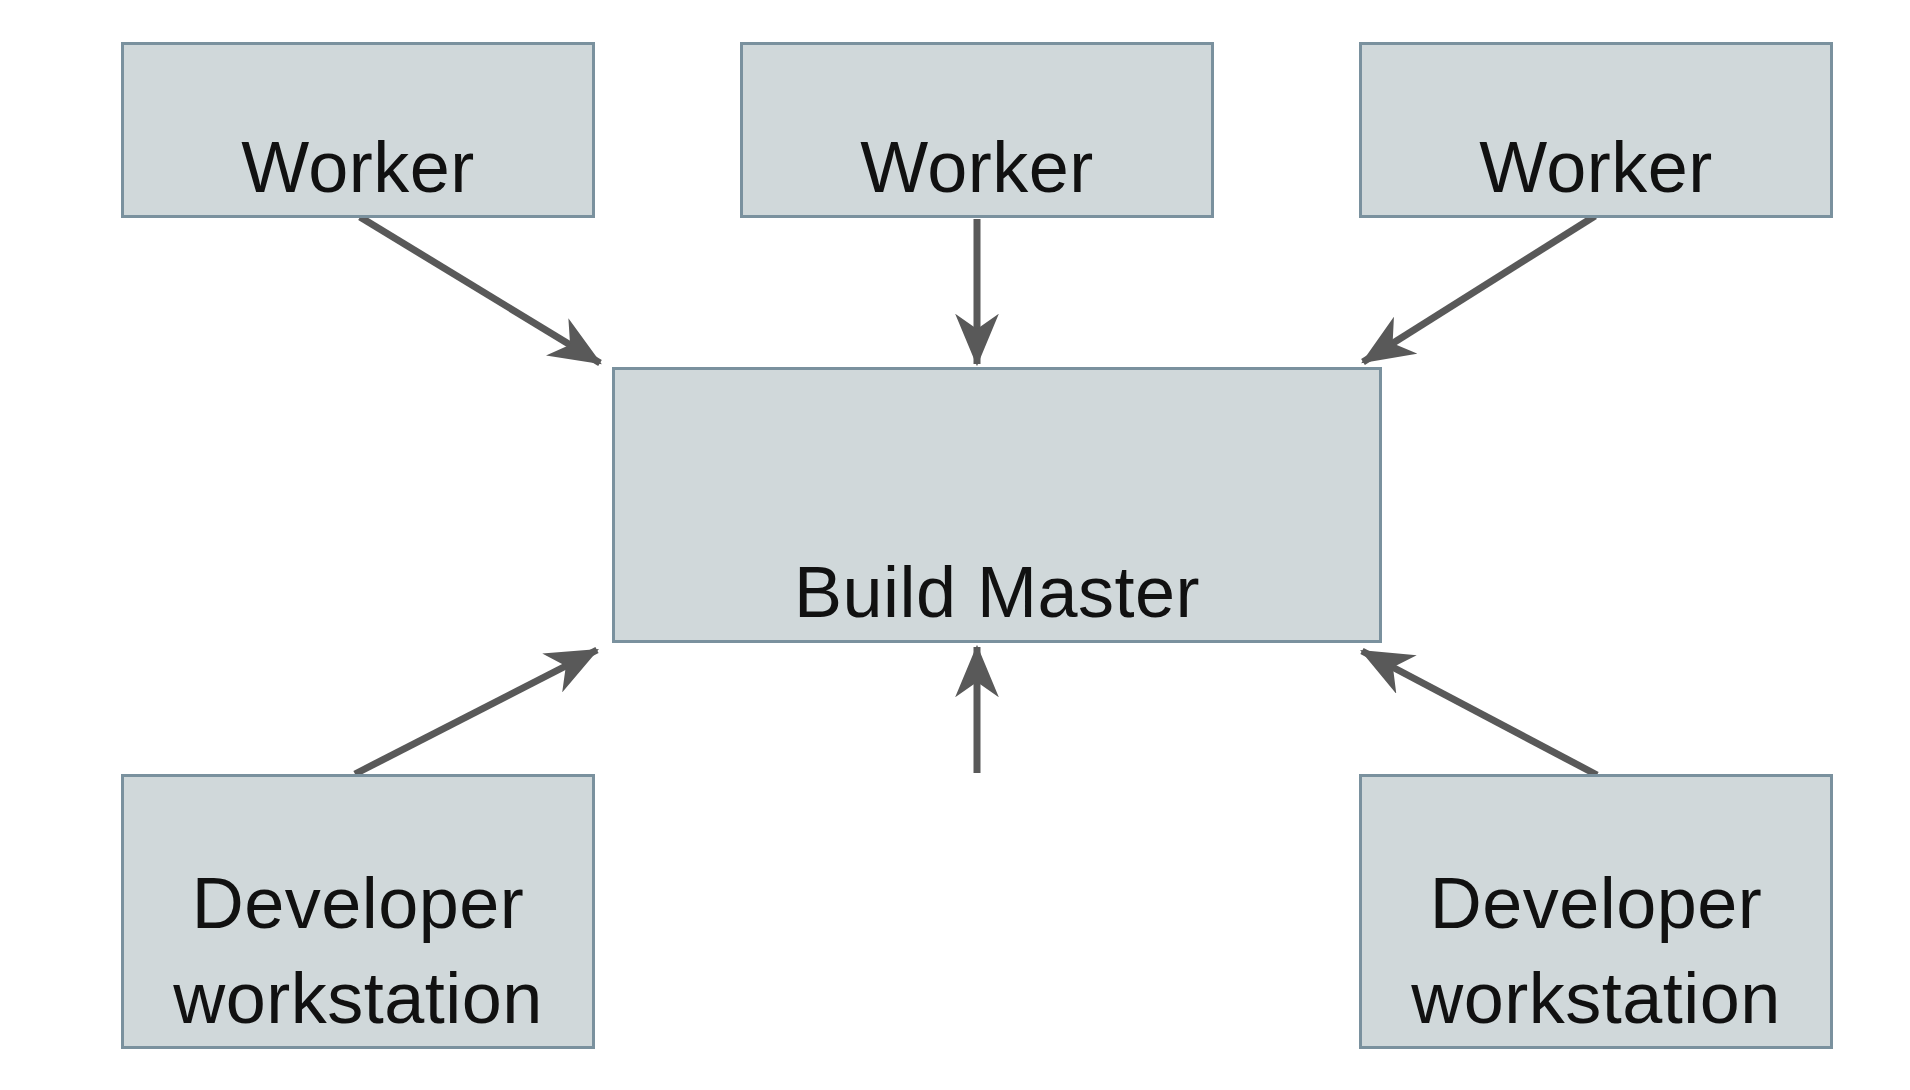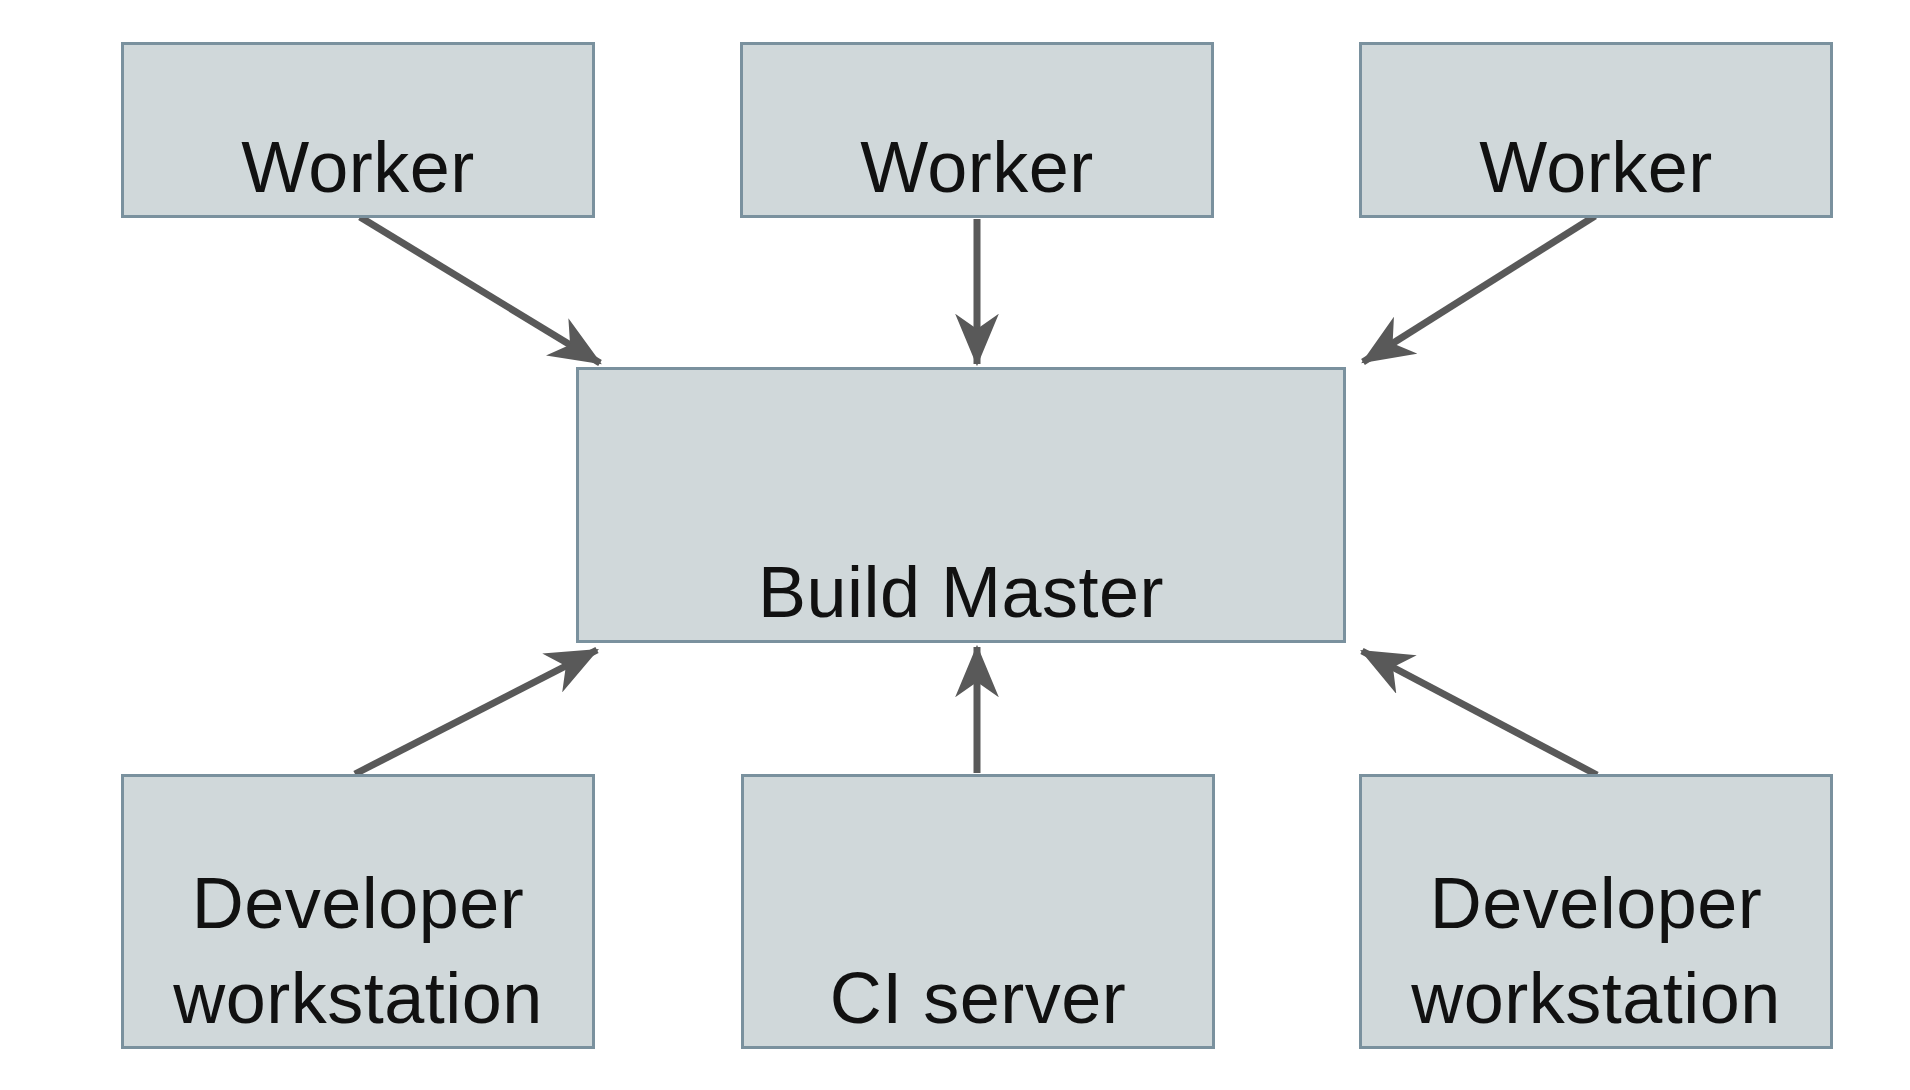--- a/index.html
+++ b/index.html
@@ -35,21 +35,21 @@
     color: #111111;
     font-size: 72px;
     line-height: 1.32;
     letter-spacing: 0.5px;
   }
   
   .node.worker-1 { left: 121px; top: 42px;  width: 474px; height: 176px; }
   .node.worker-2 { left: 740px; top: 42px;  width: 474px; height: 176px; }
   .node.worker-3 { left: 1359px; top: 42px; width: 474px; height: 176px; }
   
-  .node.build-master { left: 576px; top: 367px; width: 770px; height: 276px; }
+  .node.build-master { left: 612px; top: 367px; width: 770px; height: 276px; }
   
   .node.dev-left  { left: 121px;  top: 774px; width: 474px; height: 275px; }
   .node.ci-server { left: 741px;  top: 774px; width: 474px; height: 275px; }
   .node.dev-right { left: 1359px; top: 774px; width: 474px; height: 275px; }
 </style>
 </head>
 <body>
 
 <div class="canvas">
 
@@ -81,21 +81,18 @@
   </div>
 
   <div class="node build-master">
     <span>Build Master</span>
   </div>
 
   <div class="node dev-left">
     <span>Developer workstation</span>
   </div>
 
-  <div class="node ci-server">
-    <span>CI server</span>
-  </div>
 
   <div class="node dev-right">
     <span>Developer workstation</span>
   </div>
 
 </div>
 
 </body></html>

